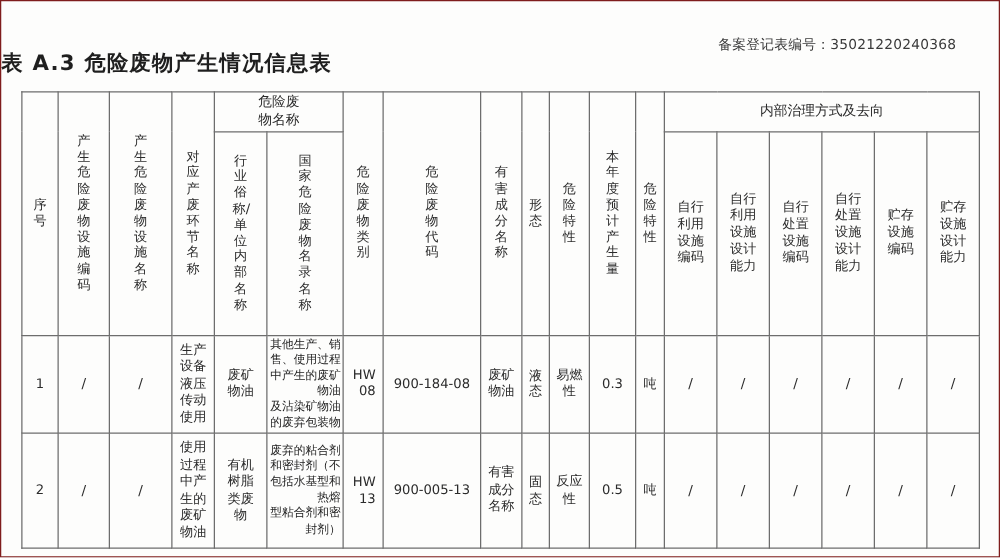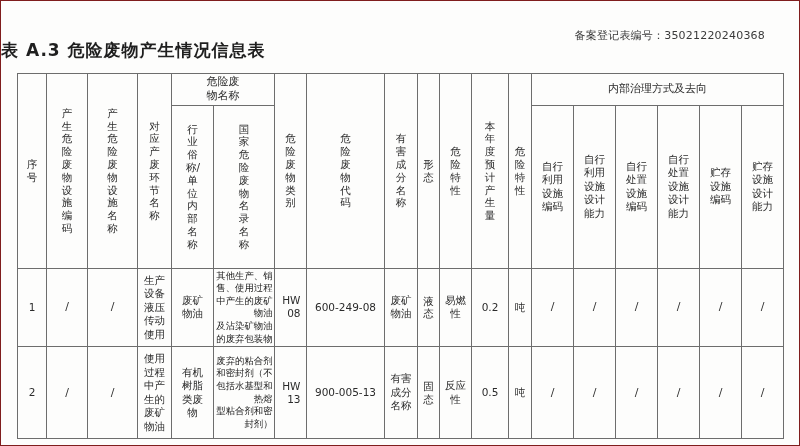--- a/index.html
+++ b/index.html
@@ -149,31 +149,31 @@
         <td>
             <div class="v2">废矿物油</div>
           </td>
         <td>
             <div class="catalog">其他生产、销售、使用过程中产生的废矿物油
 及沾染矿物油的废弃包装物</div>
           </td>
         <td>
             <div class="vhw">HW08</div>
           </td>
-        <td><span>600-249-08</span></td>
+        <td><span>900-184-08</span></td>
         <td>
             <div class="v2">废矿物油</div>
           </td>
         <td>
             <div class="v1">液态</div>
           </td>
         <td>
             <div class="v2">易燃性</div>
           </td>
-        <td><span>0.2</span></td>
+        <td><span>0.3</span></td>
         <td><span>吨</span></td>
         <td><span class="slash">/</span></td>
         <td><span class="slash">/</span></td>
         <td><span class="slash">/</span></td>
         <td><span class="slash">/</span></td>
         <td><span class="slash">/</span></td>
         <td><span class="slash">/</span></td>
       </tr>
       <tr class="r2">
         <td><span>2</span></td>

